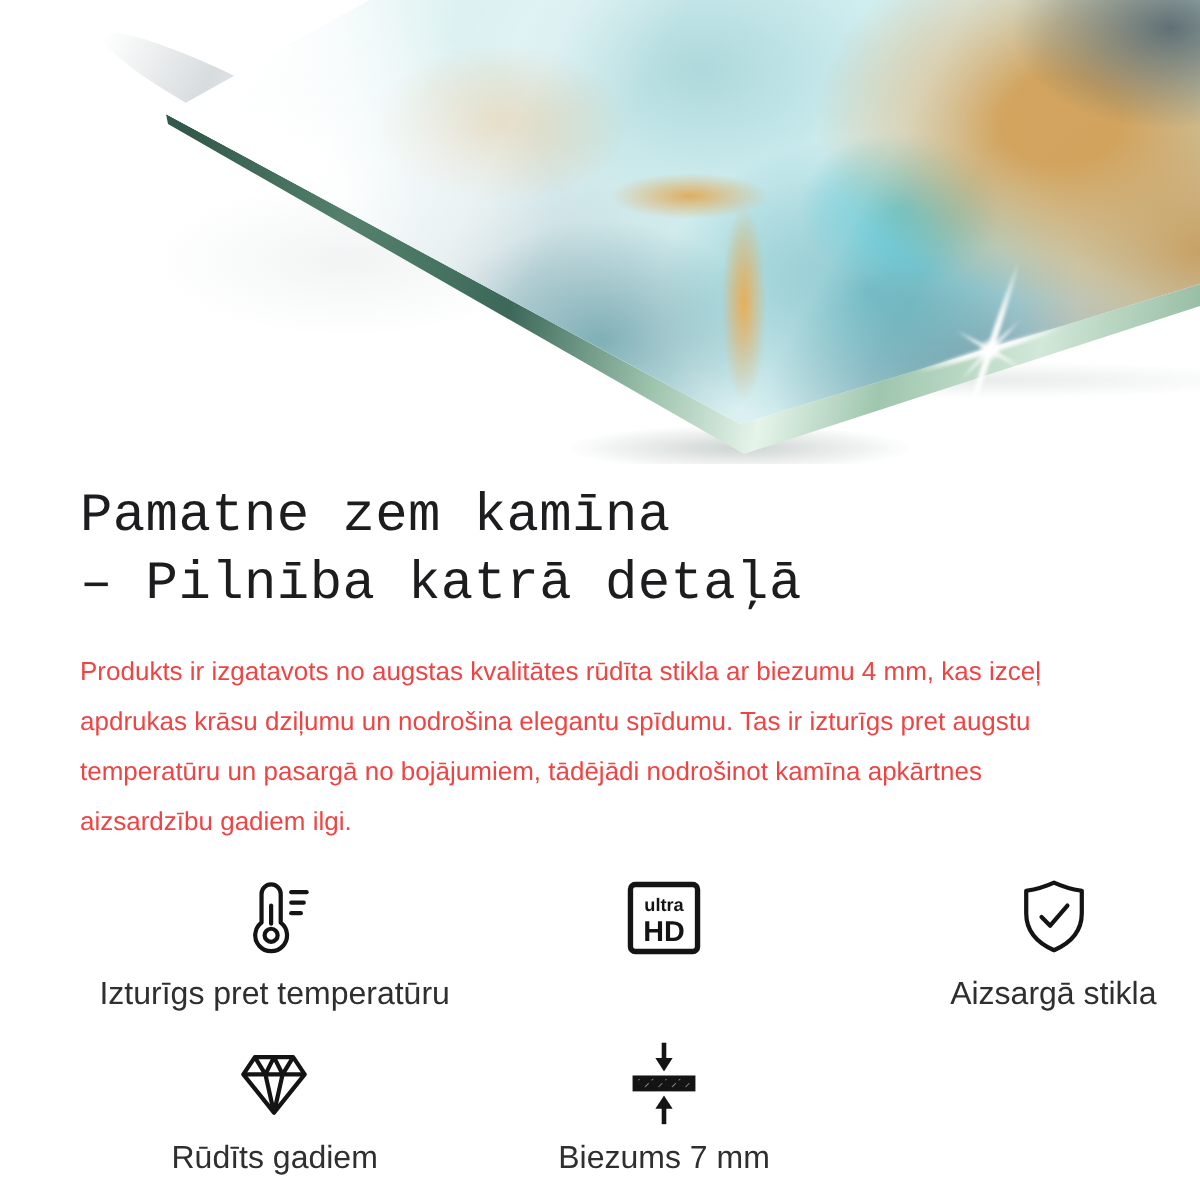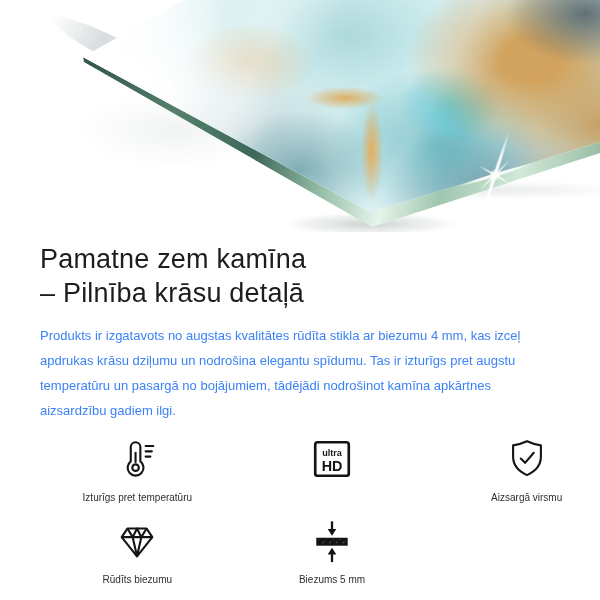--- a/index.html
+++ b/index.html
@@ -58,32 +58,32 @@
     transform:rotate(27deg); transform-origin:left center;
     background:linear-gradient(90deg, rgba(150,163,168,0), rgba(150,163,168,.38) 35%,
                rgba(170,182,186,.22) 62%, rgba(170,182,186,0));
     border-radius:50%;
   }
 
   .sparkle { position:absolute; left:430px; top:110px; }
 
   
   .content { padding:0 40px; }
-  .page-title { margin-top:10px; font-family:Liberation Sans, sans-serif;
+  .page-title { margin-top:10px; font-family:Liberation Mono, monospace;
                 font-weight:400; font-size:27px; line-height:34px; color:#1d1d1f;
                 letter-spacing:.2px; }
   .page-title span { display:block; }
   .product-description { margin-top:13px; max-width:548px; font-size:13px;
-                         line-height:25px; color:#3b82f6; }
+                         line-height:25px; color:#ef4444; }
 
   .features { margin:12px auto 0; width:584px; display:grid;
               grid-template-columns:repeat(3,1fr); row-gap:12px; }
   .feature { display:flex; flex-direction:column; align-items:center; text-align:center; }
   .icon-box { height:48px; display:flex; align-items:center; justify-content:center; }
-  .feature-label { margin-top:8px; font-size:10px; line-height:14px; color:#2f2f2f; }
+  .feature-label { margin-top:8px; font-size:16px; line-height:14px; color:#2f2f2f; }
 
   .ico { stroke:#141414; fill:none; stroke-width:2.2; }
   .ico .fill { fill:#141414; stroke:none; }
   .ico text { font-family:"Liberation Sans",sans-serif; font-weight:700; fill:#141414; stroke:none; }
 </style>
 </head>
 <body>
 
 <div class="hero">
   <div class="streak"></div>
@@ -116,21 +116,21 @@
         </g>
       <circle r="6" fill="url(#rg)"></circle>
     </g>
   </svg>
 </div>
 
 <div class="content">
 
   <h1 class="page-title">
     <span>Pamatne zem kamīna</span>
-    <span>– Pilnība krāsu detaļā</span>
+    <span>– Pilnība katrā detaļā</span>
   </h1>
 
   <p class="product-description">Produkts ir izgatavots no augstas kvalitātes rūdīta stikla ar biezumu 4 mm, kas izceļ apdrukas krāsu dziļumu un nodrošina elegantu spīdumu. Tas ir izturīgs pret augstu temperatūru un pasargā no bojājumiem, tādējādi nodrošinot kamīna apkārtnes aizsardzību gadiem ilgi.</p>
 
   <div class="features">
 
     <div class="feature">
       <div class="icon-box">
         <svg class="ico" viewBox="0 0 48 48" width="46" height="46" stroke-linecap="round" stroke-linejoin="round">
           <path d="M17.5 26.4 V11.5 a5 5 0 0 1 10 0 V26.4 a8.3 8.3 0 1 1 -10 0 Z"></path>
@@ -154,47 +154,47 @@
       </div>
     </div>
 
     <div class="feature">
       <div class="icon-box">
         <svg class="ico" viewBox="0 0 48 48" width="46" height="46" stroke-linecap="round" stroke-linejoin="round">
           <path d="M24 5.5 C28.5 7.6 33.5 9 38.5 9.8 V21.5 C38.5 30.8 32.7 37 24 40.8 C15.3 37 9.5 30.8 9.5 21.5 V9.8 C14.5 9 19.5 7.6 24 5.5 Z"></path>
           <path d="M17.5 23.5 L22 28 L31 17.5"></path>
         </svg>
       </div>
-      <span class="feature-label">Aizsargā virsmu</span>
+      <span class="feature-label">Aizsargā stikla</span>
     </div>
 
     <div class="feature">
       <div class="icon-box">
         <svg class="ico" viewBox="0 0 48 48" width="46" height="46" stroke-width="2" stroke-linejoin="round">
           <path d="M14 11 H34 L40 20 L24 40 L8 20 Z"></path>
           <path d="M8 20 H40 M14 11 L19.5 20 L24 11 L28.5 20 L34 11 M19.5 20 L24 40 M28.5 20 L24 40"></path>
         </svg>
       </div>
-      <span class="feature-label">Rūdīts biezumu</span>
+      <span class="feature-label">Rūdīts gadiem</span>
     </div>
 
 
     <div class="feature">
       <div class="icon-box">
         <svg class="ico" viewBox="0 0 48 48" width="46" height="46">
           <defs>
             <pattern id="hatch" width="5" height="5" patternUnits="userSpaceOnUse" patternTransform="rotate(45)">
               <rect width="5" height="5" fill="#ffffff"></rect>
               <rect width="2.6" height="5" fill="#141414"></rect>
             </pattern>
           </defs>
           <rect x="8.5" y="21.5" width="31" height="6.5" fill="url(#hatch)" stroke-width="1.8"></rect>
           <line x1="24" y1="3.5" x2="24" y2="12" stroke-width="2.4"></line>
           <path class="fill" d="M19.5 11.5 L24 18.5 L28.5 11.5 Z"></path>
           <line x1="24" y1="46" x2="24" y2="37.5" stroke-width="2.4"></line>
           <path class="fill" d="M19.5 38 L24 31 L28.5 38 Z"></path>
         </svg>
       </div>
-      <span class="feature-label">Biezums 5 mm</span>
+      <span class="feature-label">Biezums 7 mm</span>
     </div>
 
   </div>
 </div>
 
 </body></html>

